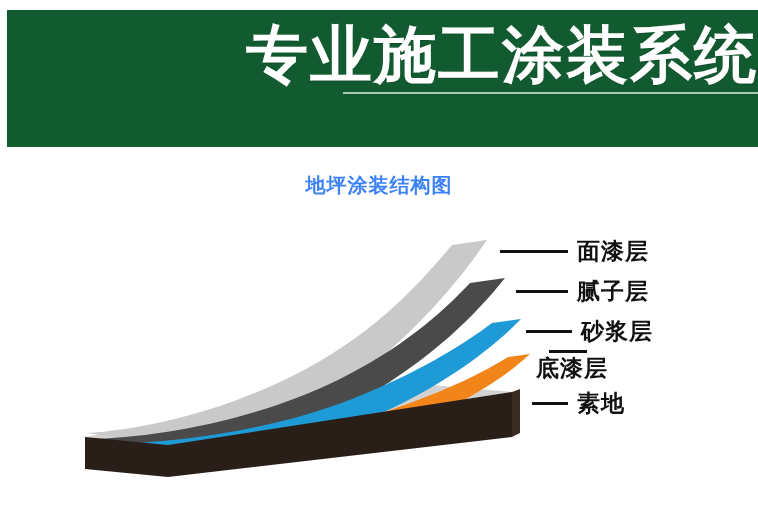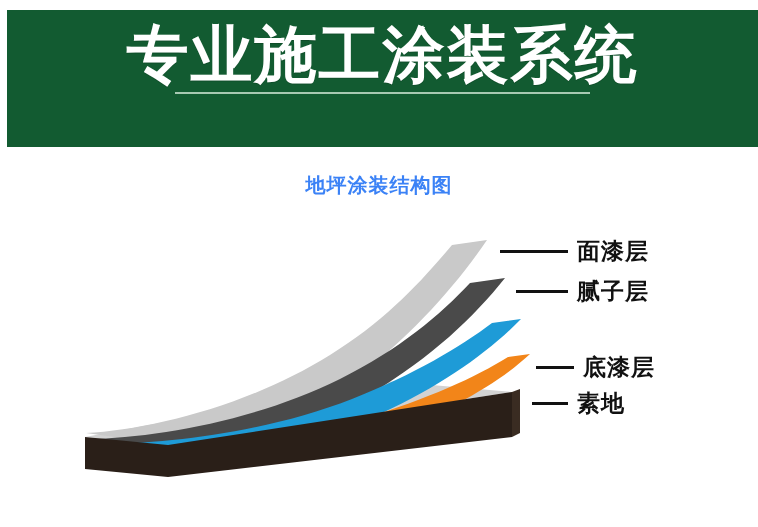--- a/index.html
+++ b/index.html
@@ -94,32 +94,32 @@
     color: #111111;
     font-size: 23px;
     font-weight: 700;
     letter-spacing: 1px;
     white-space: nowrap;
     font-family: "DejaVu Sans", "Liberation Sans", sans-serif;
   }
   #legend-row-0 { left: 5px;  top: 6px;   }
   #legend-row-1 { left: 21px; top: 46px;  }
   #legend-row-2 { left: 31px; top: 86px;  }
-  #legend-row-3 { left: 41px; top: 122px; }
+  #legend-row-3 { left: 41px; top: 122px; flex-direction: column; }
   #legend-row-4 { left: 37px; top: 158px; align-items: center; }
   #legend-row-0 .legend-line { width: 68px; }
   #legend-row-1 .legend-line { width: 52px; }
   #legend-row-2 .legend-line { width: 46px; }
   #legend-row-3 .legend-line { width: 38px; }
   #legend-row-4 .legend-line { width: 36px; }
 </style>
 </head>
 <body>
 
-<div id="banner" style="background: rgb(18, 91, 49);">
+<div id="banner" style="background: rgb(18, 91, 49); align-items: flex-end;">
   <div id="banner-title" style="color: rgb(255, 255, 255);">专业施工涂装系统</div>
   <div id="banner-underline" style="background: rgb(167, 201, 178);"></div>
 </div>
 
 <div id="subtitle" style="color: #3b82f6;">地坪涂装结构图</div>
 
 <div id="diagram-wrap">
   <svg id="diagram-svg" width="758" height="322" viewBox="0 0 758 322" xmlns="http://www.w3.org/2000/svg">
 
     <path fill="#d2d2d2" d="M 85 232 L 385 176 L 512 187 L 168 240 Z"></path>
@@ -169,20 +169,24 @@
   <div class="legend-row" id="legend-row-1">
     <span class="legend-line" style="background: rgb(17, 17, 17);"></span>
     <span class="legend-label">腻子层</span>
   </div>
 
   <div class="legend-row" id="legend-row-0">
     <span class="legend-line" style="background: rgb(17, 17, 17);"></span>
     <span class="legend-label">面漆层</span>
   </div>
 
+  <div class="legend-row" id="legend-row-2">
+    <span class="legend-line" style="background: rgb(17, 17, 17);"></span>
+    <span class="legend-label">砂浆层</span>
+  </div>
 
   <div class="legend-row" id="legend-row-3">
     <span class="legend-line" style="background: rgb(17, 17, 17);"></span>
     <span class="legend-label">底漆层</span>
   </div>
 
   <div class="legend-row" id="legend-row-4">
     <span class="legend-line" style="background: rgb(17, 17, 17);"></span>
     <span class="legend-label">素地</span>
   </div>

